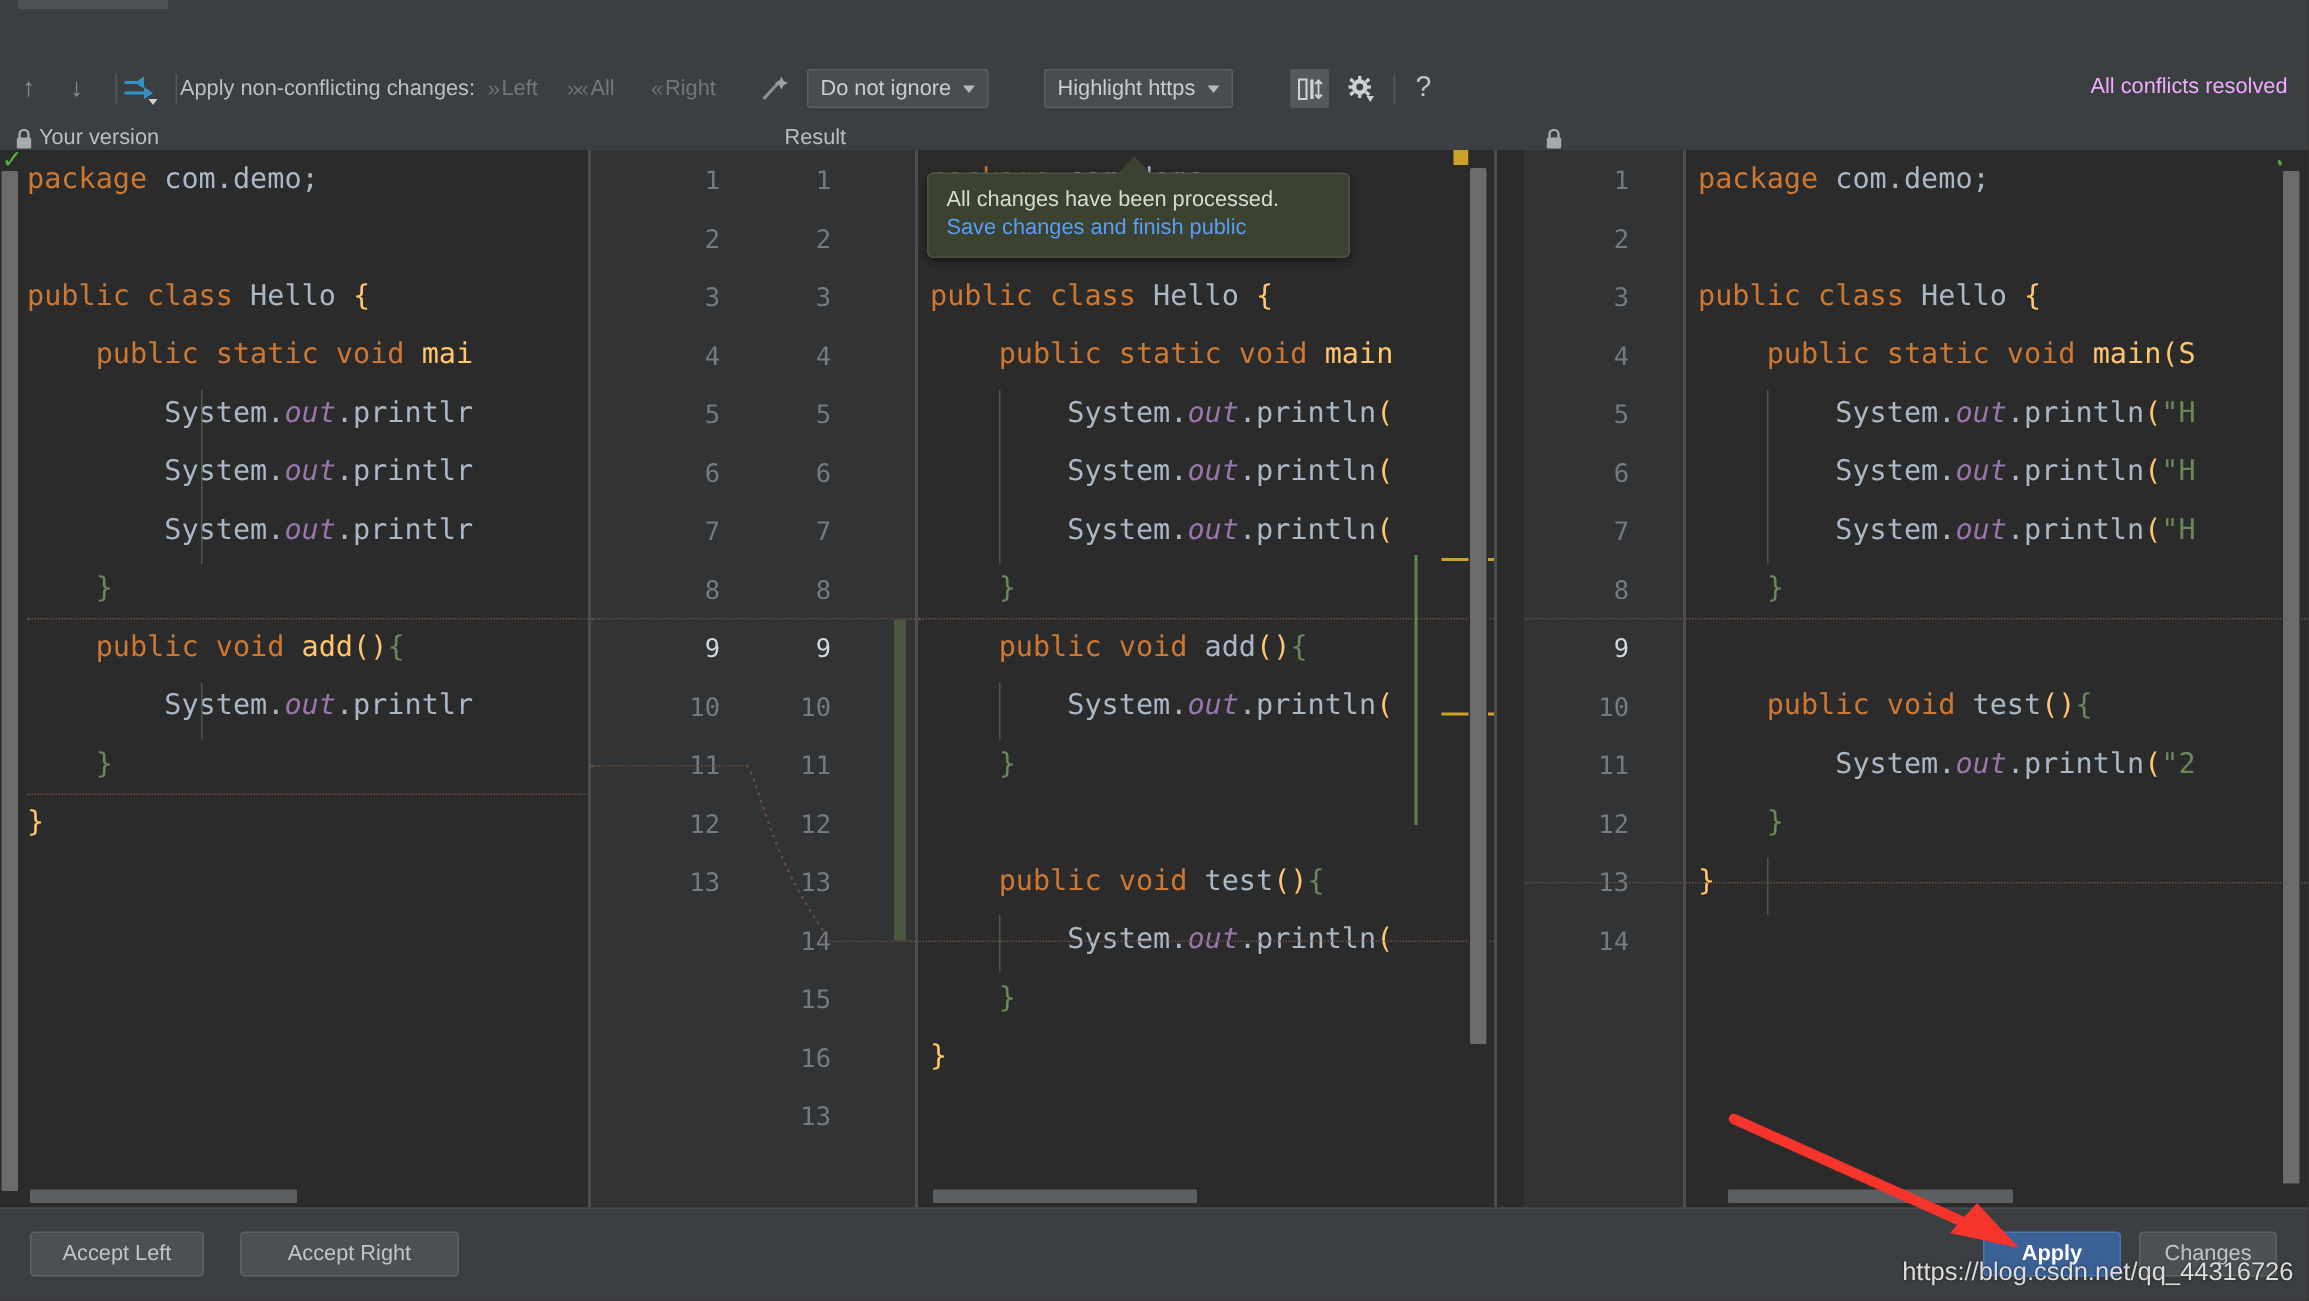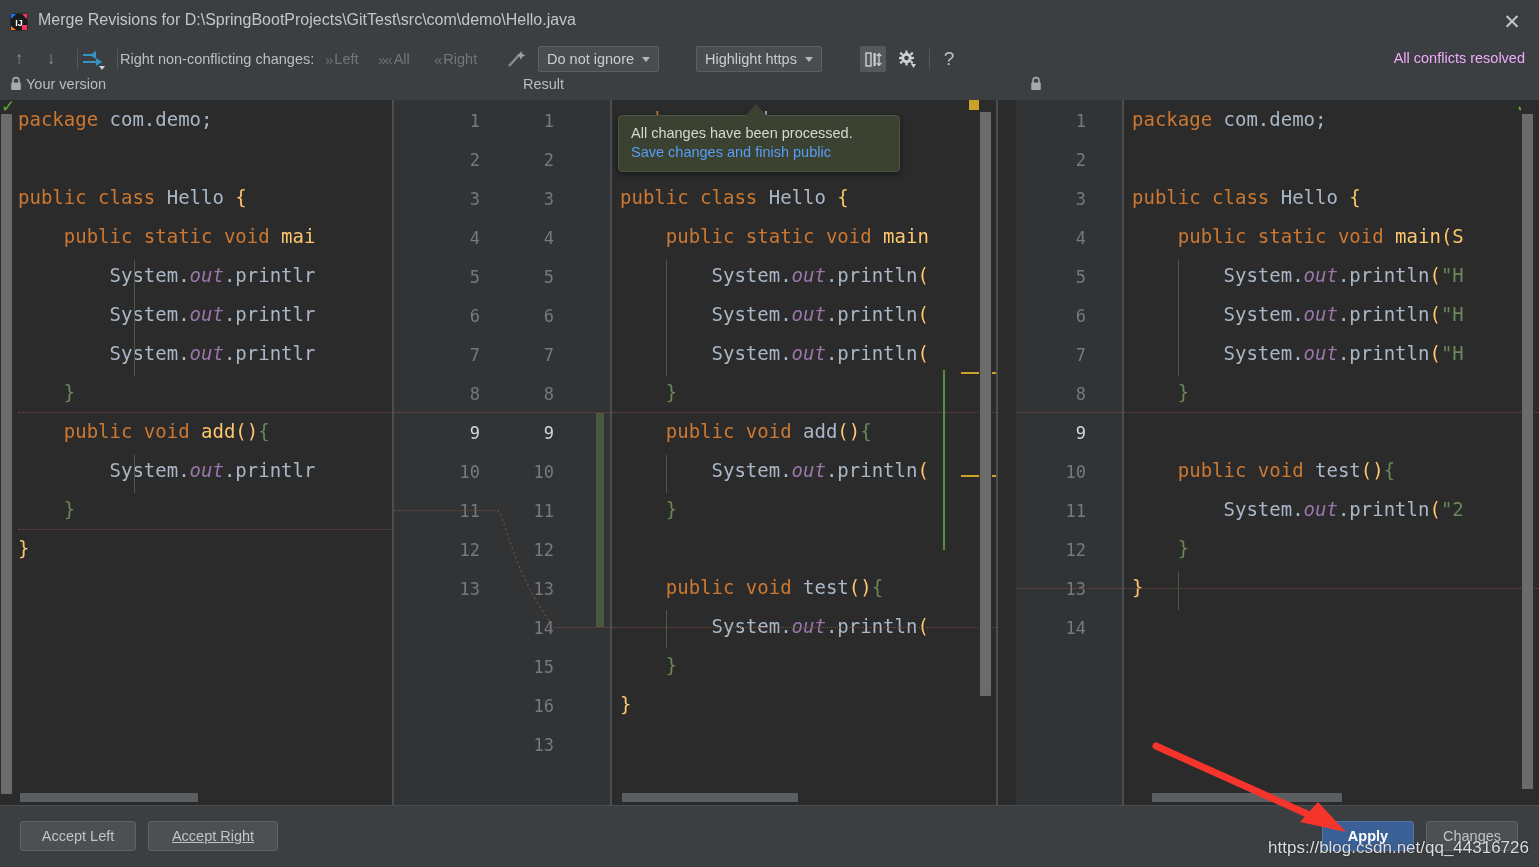--- a/index.html
+++ b/index.html
@@ -73,21 +73,21 @@
   .help-q { font-size: 19px; color: #bfc3c6; }
   .conflicts {
     position: absolute; right: 14px; top: 8px;
     font-size: 14.5px; color: #f0abfc; white-space: nowrap;
   }
 
   
   .pane-head {
     position: absolute; top: 76px; height: 24px;
     font-size: 14.5px; color: #b9bdc0;
-    display: flex; align-items: flex-start; gap: 4px; white-space: nowrap;
+    display: flex; align-items: flex-end; gap: 4px; white-space: nowrap;
   }
 
   
   .editors {
     position: absolute; left: 0; top: 100px; width: 1539px; height: 705px;
     background: #2b2b2b;
   }
   .pane {
     position: absolute; top: 0; height: 705px; background: #2b2b2b;
     overflow: hidden;
@@ -187,32 +187,20 @@
     text-shadow: 0 0 2px rgba(0,0,0,.6);
   }
 </style>
 </head>
 <body>
 
 <div id="root">
 
   <div class="tab-stub"></div>
 
-  <div class="titlebar">
-    <svg class="title-icon" viewBox="0 0 18 18">
-      <rect x="0.5" y="0.5" width="17" height="17" rx="2" fill="#1b1b1e"></rect>
-      <path d="M1 13 L6 17 L1 17 Z" fill="#f97a12"></path>
-      <path d="M12 1 L17 1 L17 6 Z" fill="#fe315d"></path>
-      <path d="M1 1 L6 1 L1 6 Z" fill="#087cfa"></path>
-      <path d="M12 12 L17 12 L17 17 L12 17 Z" fill="#fe315d"></path>
-      <text x="9" y="13" font-size="9" font-family="Liberation Sans, sans-serif" fill="#ffffff" text-anchor="middle" font-weight="bold">IJ</text>
-    </svg>
-    <div class="title-text">Merge Revisions for D:\SpringBootProjects\GitTest\src\com\demo\Hello.java</div>
-    <div class="close-btn">✕</div>
-  </div>
 
   <div class="toolbar">
 
     <div class="tb" style="left:8px;">
       <div class="tb-arrow">↑</div>
     </div>
     <div class="tb" style="left:40px;">
       <div class="tb-arrow">↓</div>
     </div>
 
@@ -228,21 +216,21 @@
         <path d="M16 11 L22 15 L16 19 Z" fill="#3592c4"></path>
         <path d="M19 19 L25 19 L22 23 Z" fill="#cfd2d4"></path>
       </svg>
     </div>
 
     <div class="tb" style="left:110px;">
         <div class="tb-sep"></div>
       </div>
 
     <div class="tb" style="left:120px;">
-      <span class="tb-label">Right non-conflicting changes:</span>
+      <span class="tb-label">Apply non-conflicting changes:</span>
     </div>
 
     <div class="tb" style="left:325px;">
       <span class="tb-action">
         <span class="chev">»</span>
         <span>Left</span>
       </span>
     </div>
 
     <div class="tb" style="left:378px;">
@@ -475,21 +463,21 @@
   </div>
 
   <div class="tt-arrow"></div>
   <div class="tooltip">
     <div class="tt-line1">All changes have been processed.</div>
     <div class="tt-line2">Save changes and finish public</div>
   </div>
 
   <div class="bottombar">
     <div class="btn" style="left:20px;top:15px;width:116px;">Accept Left</div>
-    <div class="btn" style="left:148px;top:15px;width:130px;text-decoration:underline;">Accept Right</div>
+    <div class="btn" style="left:160px;top:15px;width:146px;">Accept Right</div>
     <div class="btn primary" style="left:1322px;top:15px;width:92px;">Apply</div>
     <div class="btn" style="left:1426px;top:15px;width:92px;">Changes</div>
   </div>
 
   <svg class="redarrow" width="220" height="110" viewBox="0 0 220 110">
     <path d="M6 6 L184 86" stroke="#f5342b" stroke-width="7" fill="none" stroke-linecap="round"></path>
     <path d="M196 92 L150 82 L168 62 Z" fill="#f5342b"></path>
   </svg>
 
   <div class="watermark">https://blog.csdn.net/qq_44316726</div>

